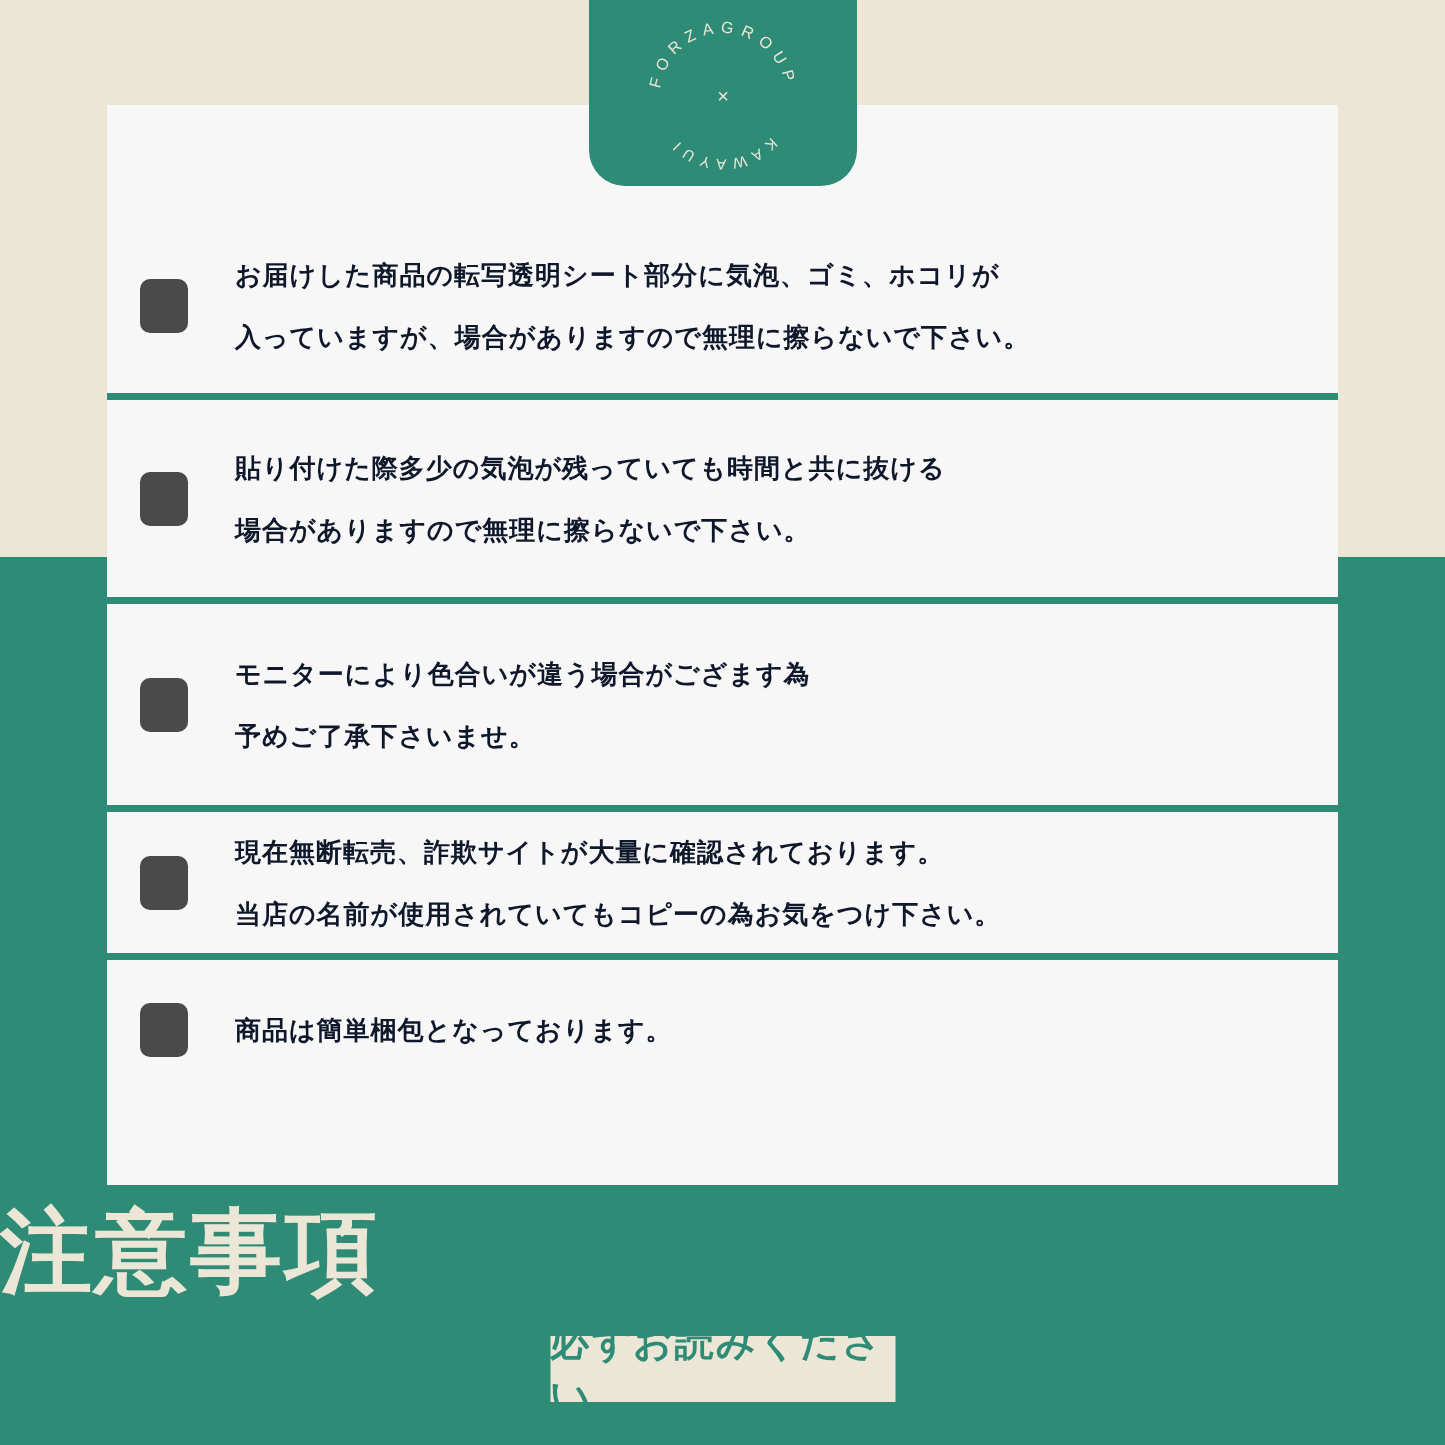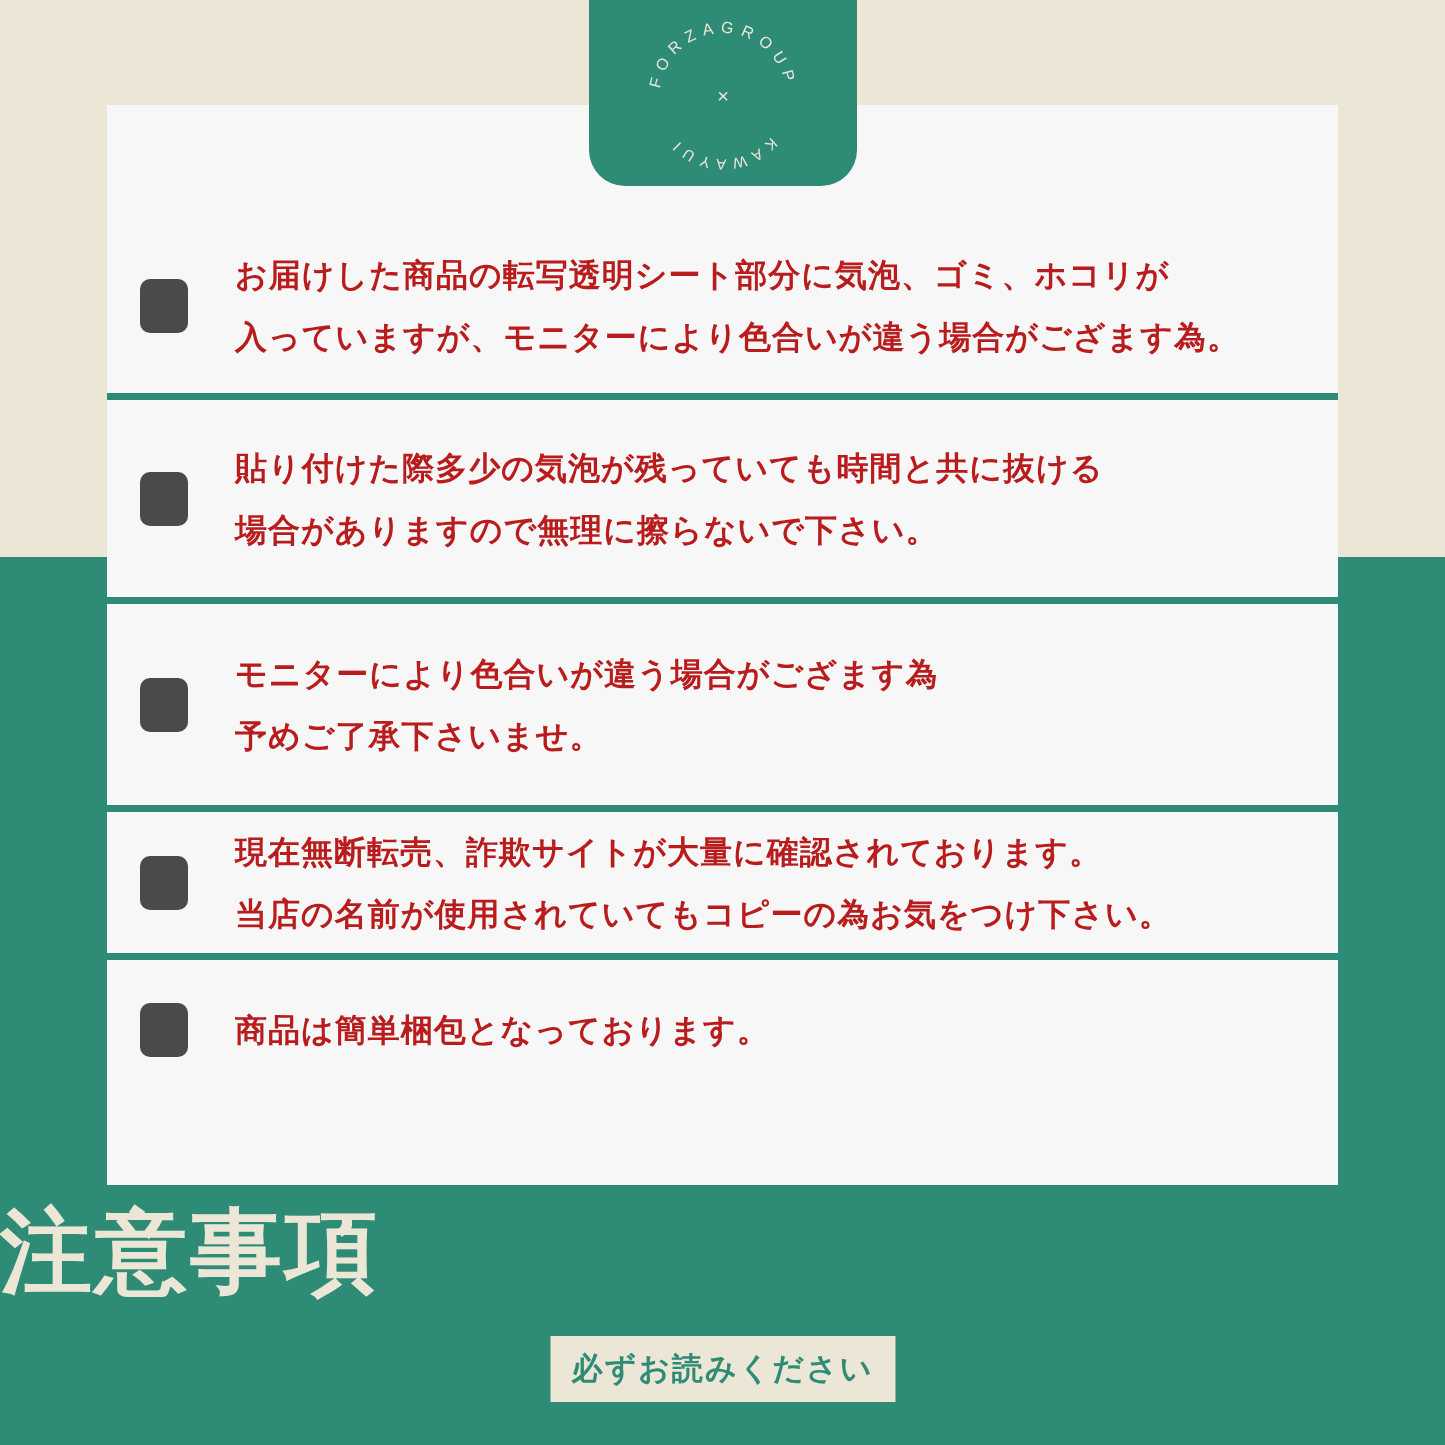--- a/index.html
+++ b/index.html
@@ -47,22 +47,22 @@
   .row-5 { height: 139px; }
   .divider { height: 7px; background: #2e8b76; flex-shrink: 0; }
   .bullet {
     width: 48px; height: 54px;
     background: #4a4a4a;
     border-radius: 10px;
     flex-shrink: 0;
     margin-right: 47px;
   }
   .notice-text {
-    color: #b91c1c;
-    font-size: 32px;
+    color: #0f172a;
+    font-size: 26px;
     line-height: 62px;
     font-weight: bold;
     letter-spacing: 1px;
   }
   .notice-text span { display: block; }
   
   .footer-title {
     position: absolute;
     left: 0; top: 1196px; width: 1445px;
     color: #ece6d6;
@@ -73,21 +73,21 @@
     z-index: 2;
   }
   .must-read {
     position: absolute;
     left: 50%; top: 1336px;
     transform: translateX(-50%);
     width: 345px; height: 66px;
     background: #ece6d6;
     display: flex; align-items: center; justify-content: center;
     color: #2e8b76;
-    font-size: 31px;
+    font-size: 39px;
     font-weight: bold;
     letter-spacing: 2px;
     z-index: 2;
   }
 </style>
 </head>
 <body>
 
 <div id="canvas">
 
@@ -106,21 +106,21 @@
       <text x="134" y="103" font-size="20" text-anchor="middle">×</text>
     </svg>
   </div>
 
   <div class="panel">
 
     <div class="row row-1">
       <div class="bullet"></div>
       <div class="notice-text">
         <span>お届けした商品の転写透明シート部分に気泡、ゴミ、ホコリが</span>
-        <span>入っていますが、モニターにより色合いが違う場合がござます為。</span>
+        <span>入っていますが、場合がありますので無理に擦らないで下さい。</span>
       </div>
     </div>
     <div class="divider"></div>
 
     <div class="row row-2">
       <div class="bullet"></div>
       <div class="notice-text">
         <span>貼り付けた際多少の気泡が残っていても時間と共に抜ける</span>
         <span>場合がありますので無理に擦らないで下さい。</span>
       </div>

